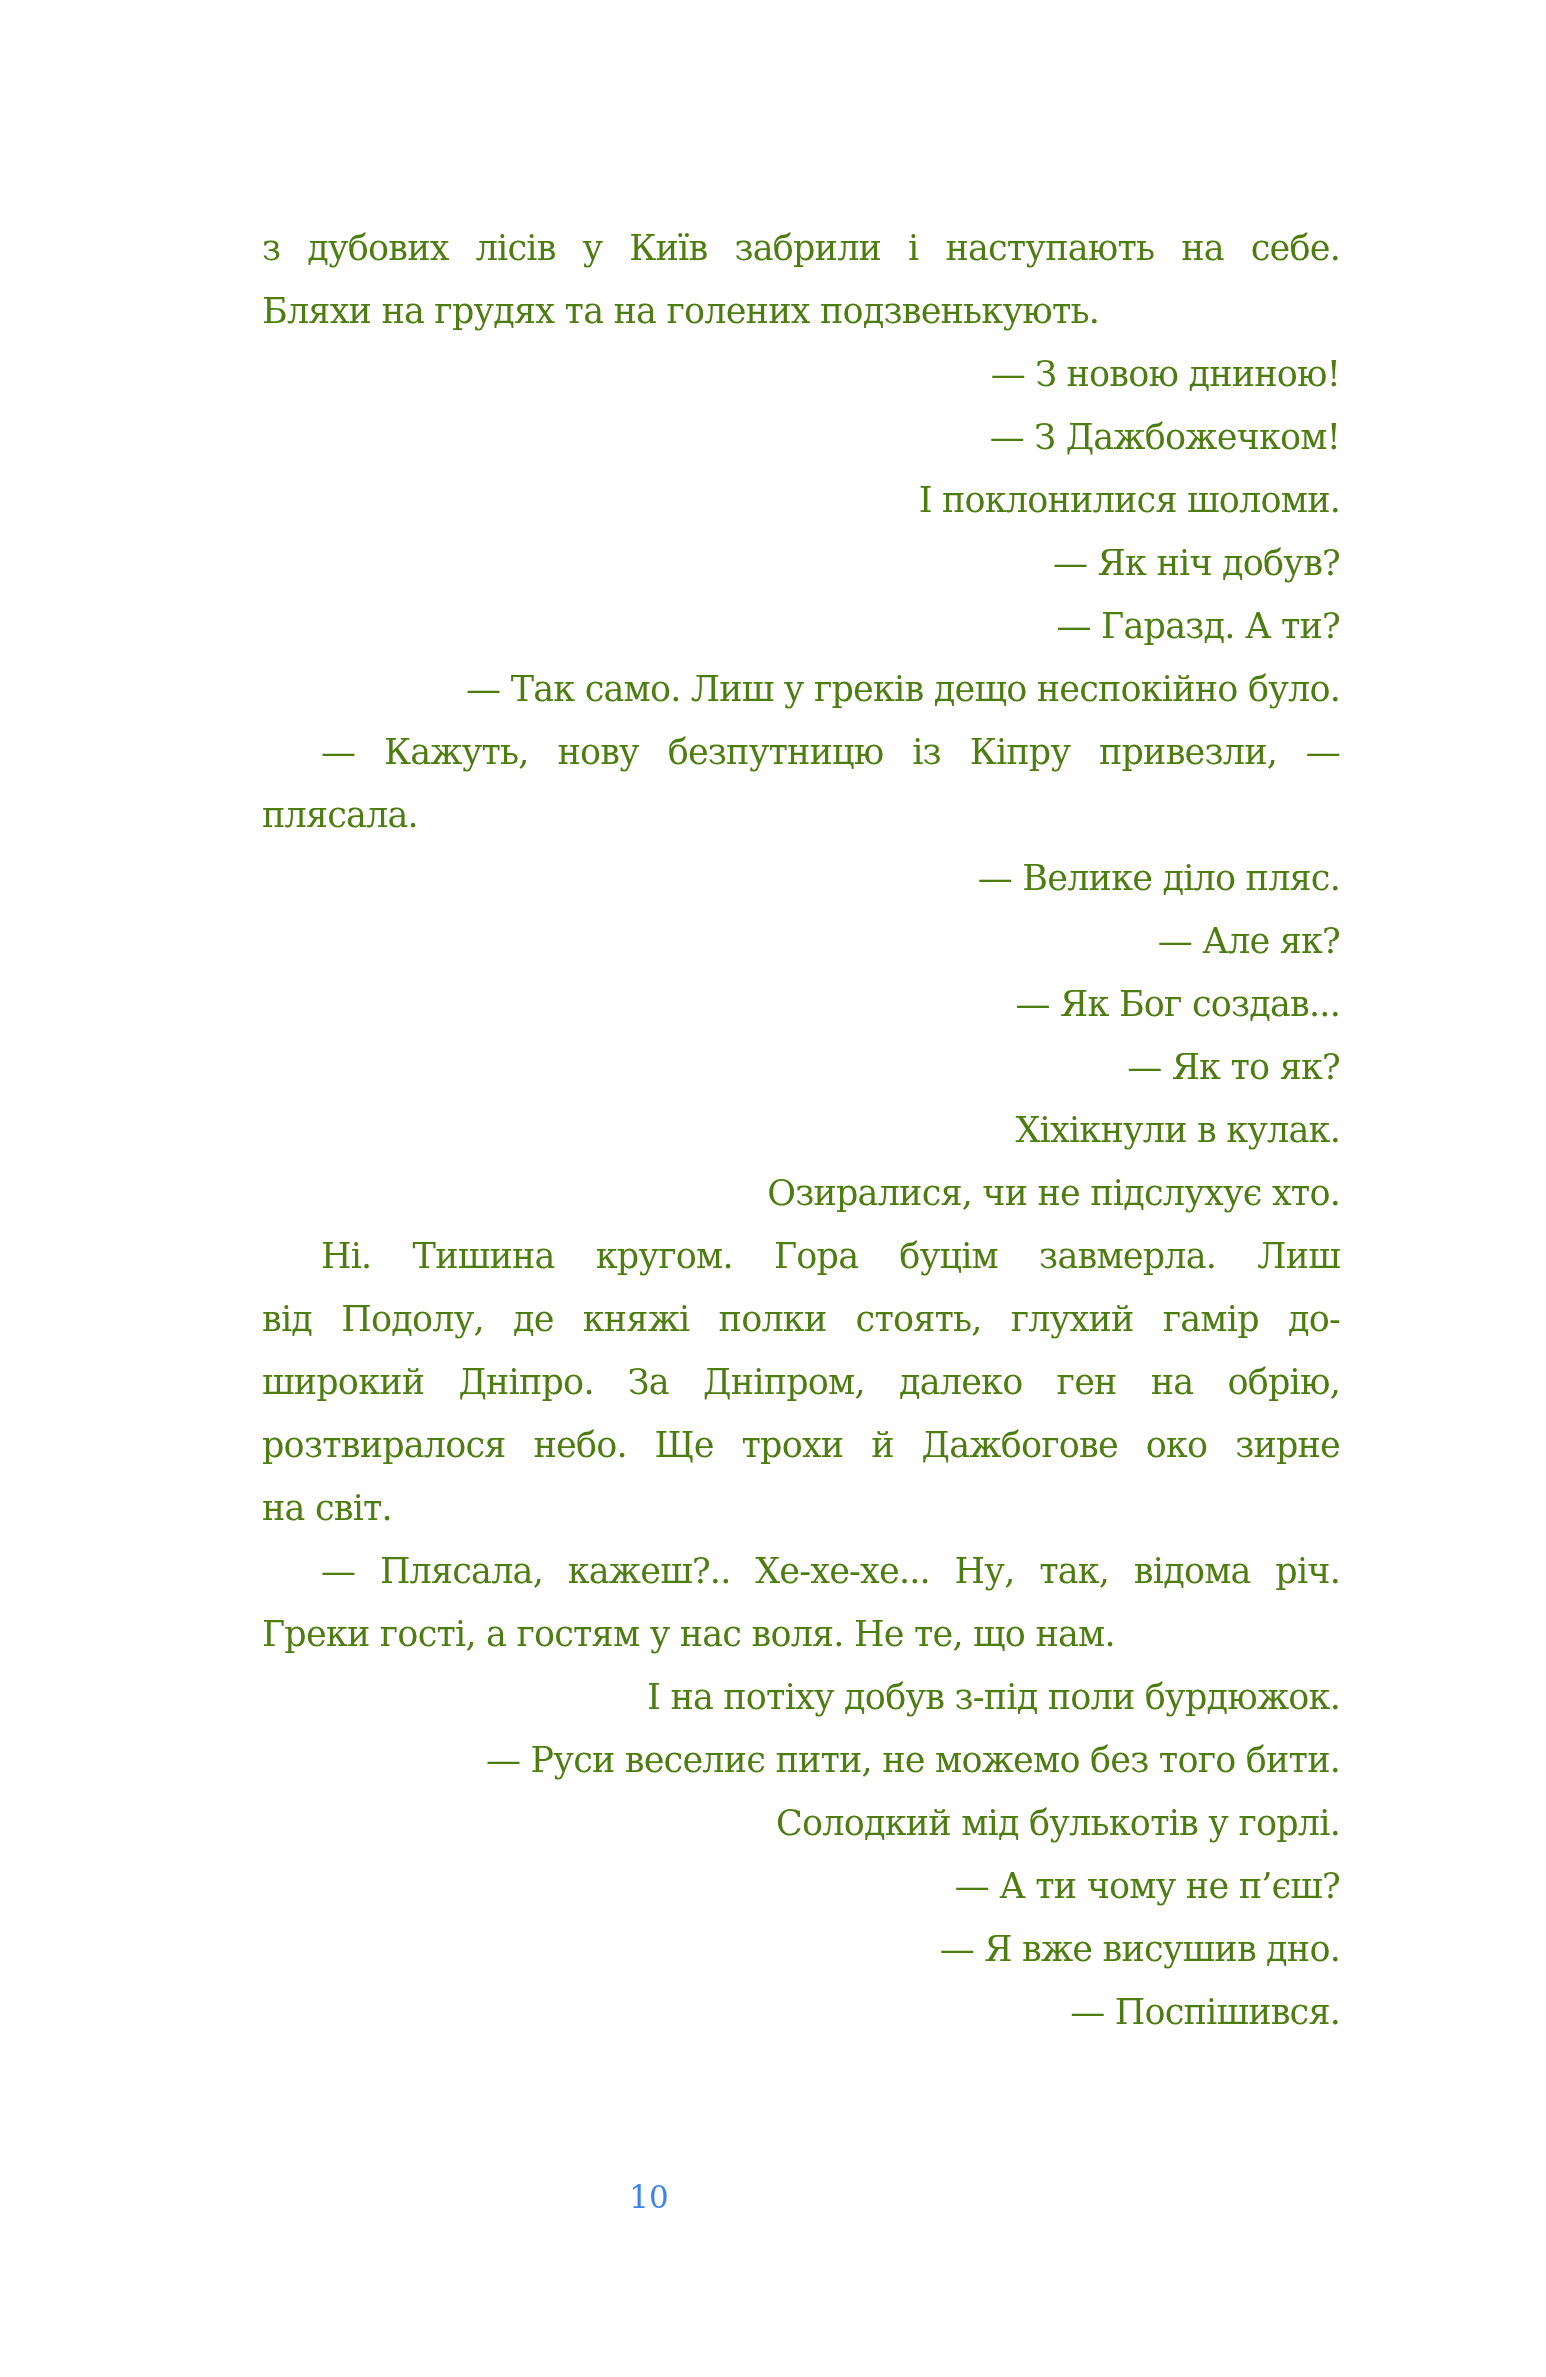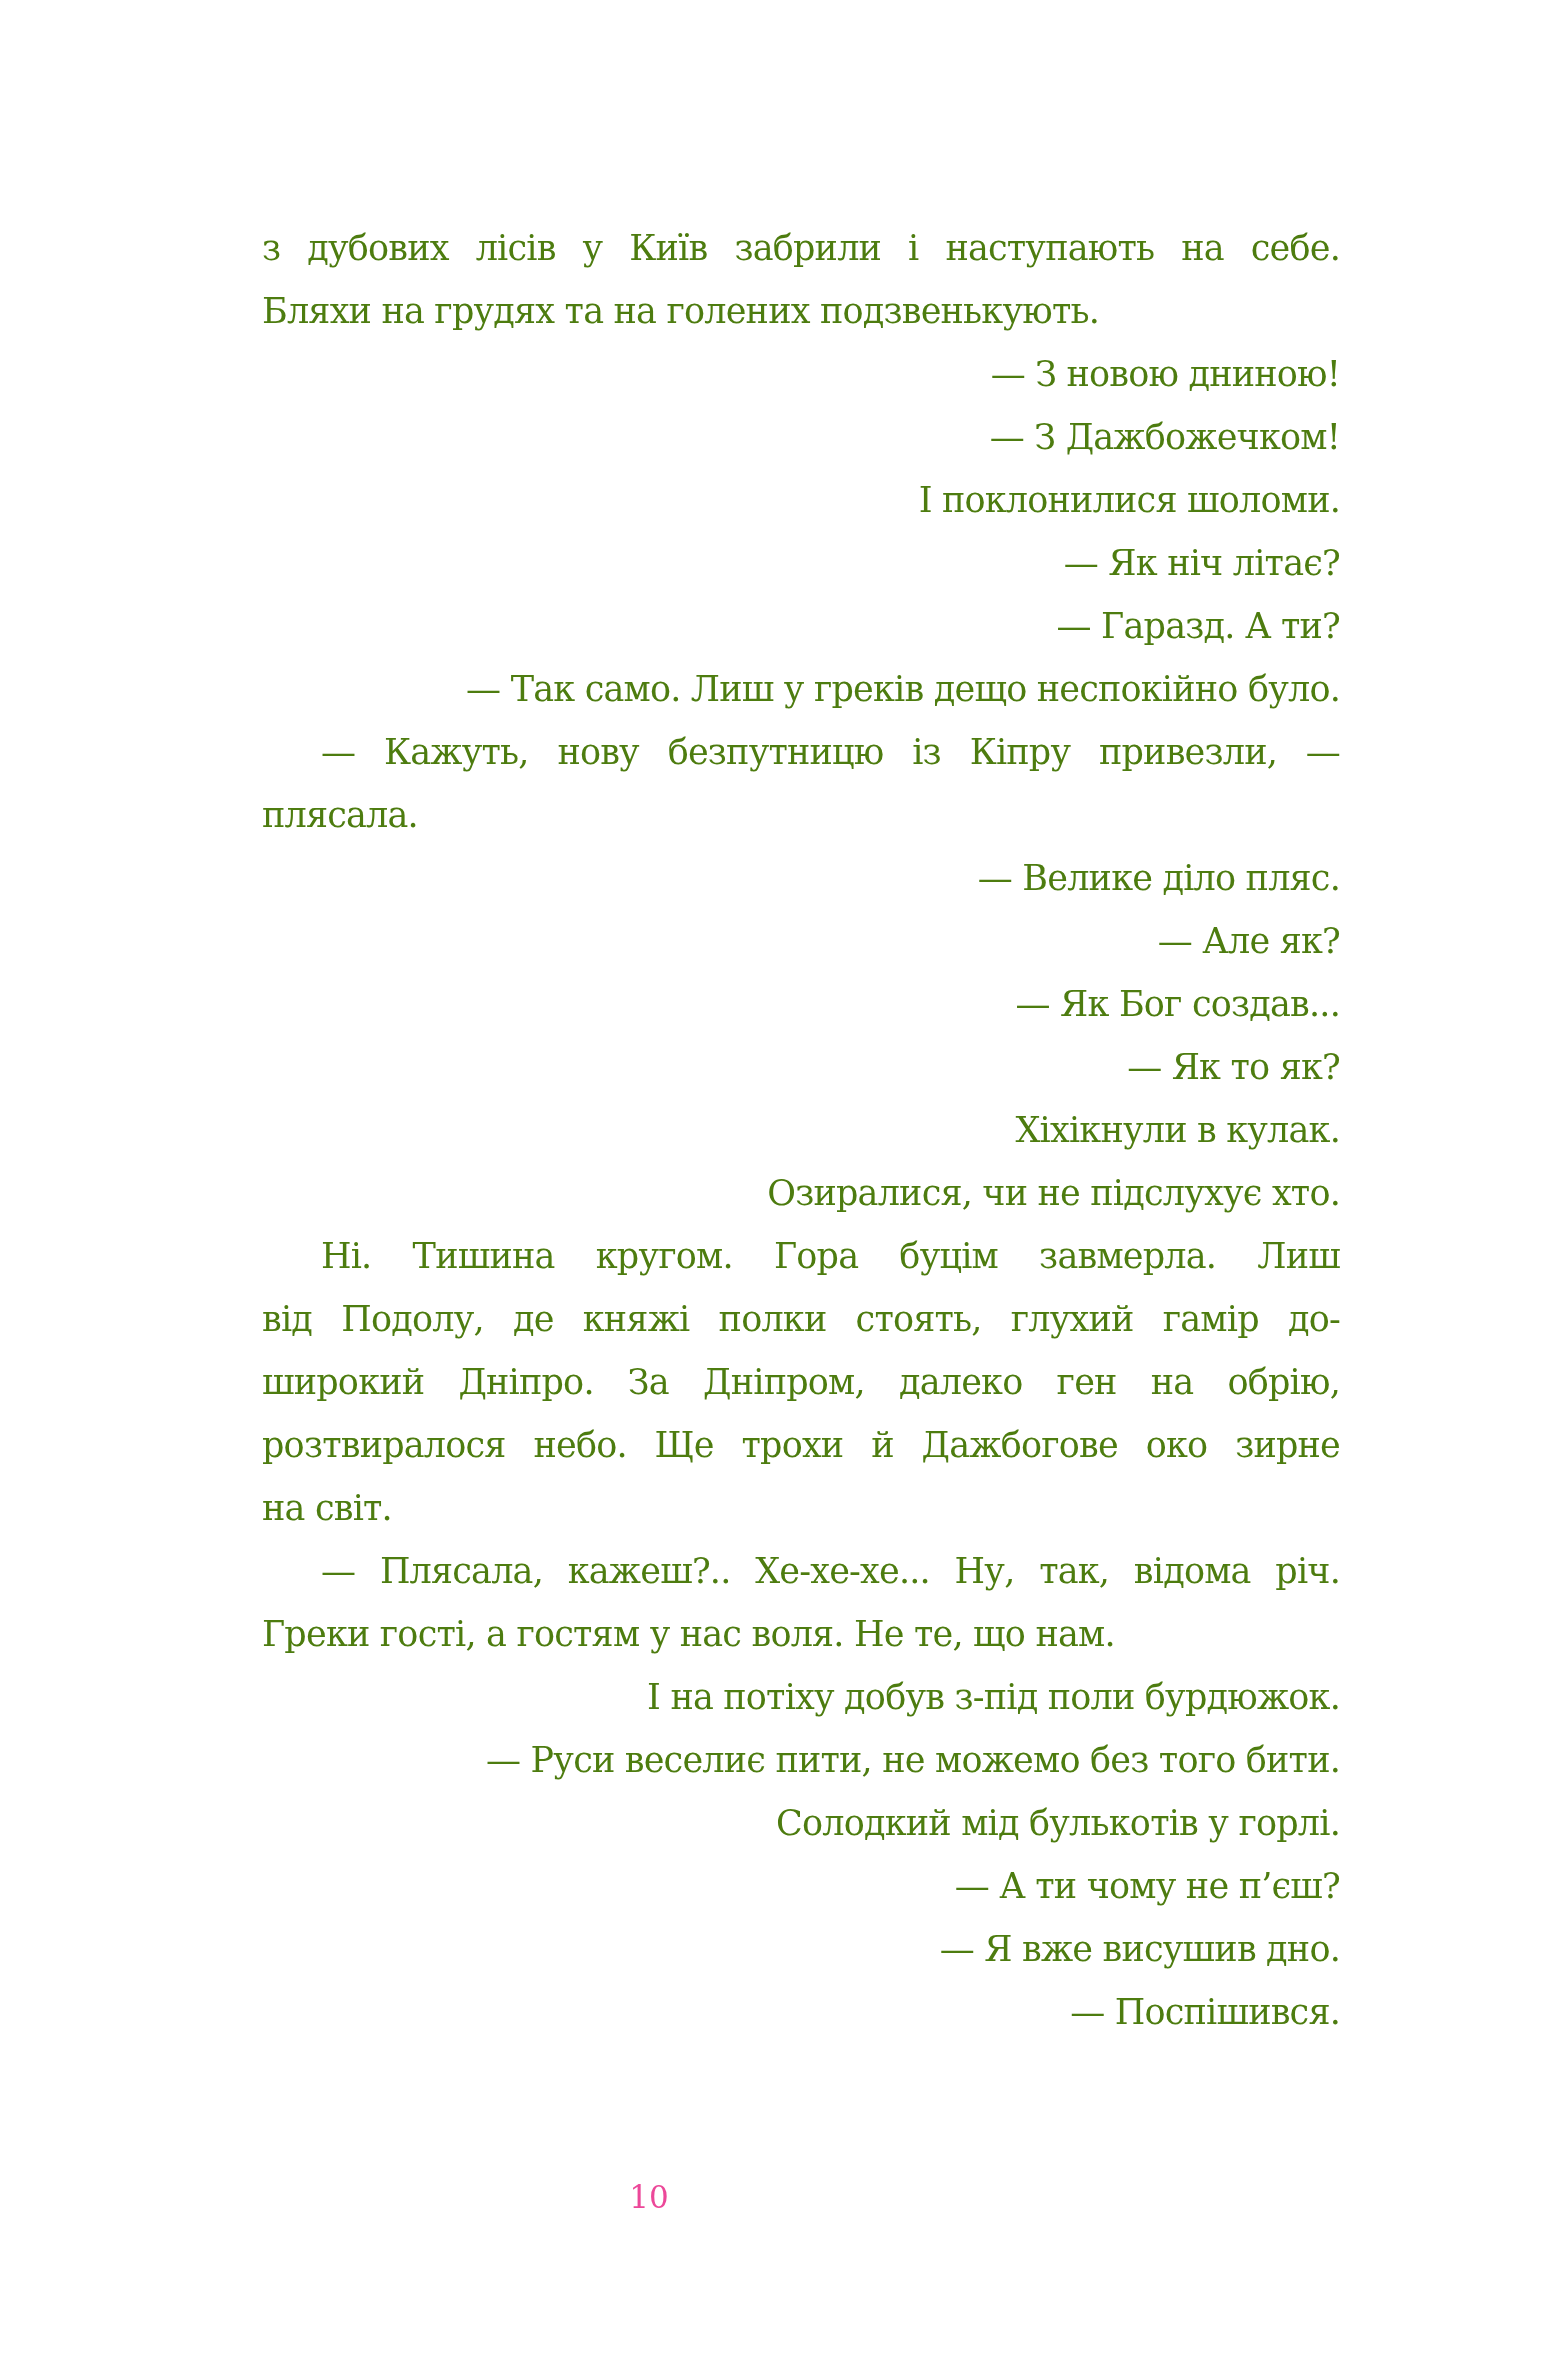--- a/index.html
+++ b/index.html
@@ -1,32 +1,32 @@
 <!DOCTYPE html>
 <html style="font-size:13px"><head>
 <meta charset="utf-8">
 <style>
   html, body { margin:0; padding:0; background:#ffffff; }
   body { width:1546px; height:2377px; position:relative; overflow:hidden; }
   .page { position:absolute; left:262px; top:217px; width:1078px; }
   .line { font-family:"DejaVu Serif", serif; font-size:35px; color:#4d7c0f; height:63px; line-height:63px; white-space:nowrap; letter-spacing:-0.8px; }
   .line.indent { padding-left:59px;text-align:right; }
   .line.justify { text-align:justify; text-align-last:justify; }
-  .pagenum { position:absolute; top:2179px; left:0; width:1298px; text-align:center; font-family:"DejaVu Serif", serif; font-size:31px; color:#ec4899; }
+  .pagenum { position:absolute; top:2179px; left:0; width:1298px; text-align:center; font-family:"DejaVu Serif", serif; font-size:31px; color:#3b82f6; }
 </style>
 </head>
 <body>
 
 <div class="page" id="body">
     <div class="line justify">з дубових лісів у Київ забрили і наступають на себе.</div>
     <div class="line">Бляхи на грудях та на голених подзвенькують.</div>
     <div class="line indent">— З новою дниною!</div>
     <div class="line indent">— З Дажбожечком!</div>
     <div class="line indent">І поклонилися шоломи.</div>
-    <div class="line indent">— Як ніч літає?</div>
+    <div class="line indent">— Як ніч добув?</div>
     <div class="line indent">— Гаразд. А ти?</div>
     <div class="line indent">— Так само. Лиш у греків дещо неспокійно було.</div>
     <div class="line indent justify">— Кажуть, нову безпутницю із Кіпру привезли, —</div>
     <div class="line">плясала.</div>
     <div class="line indent">— Велике діло пляс.</div>
     <div class="line indent">— Але як?</div>
     <div class="line indent">— Як Бог создав...</div>
     <div class="line indent">— Як то як?</div>
     <div class="line indent">Хіхікнули в кулак.</div>
     <div class="line indent">Озиралися, чи не підслухує хто.</div>

